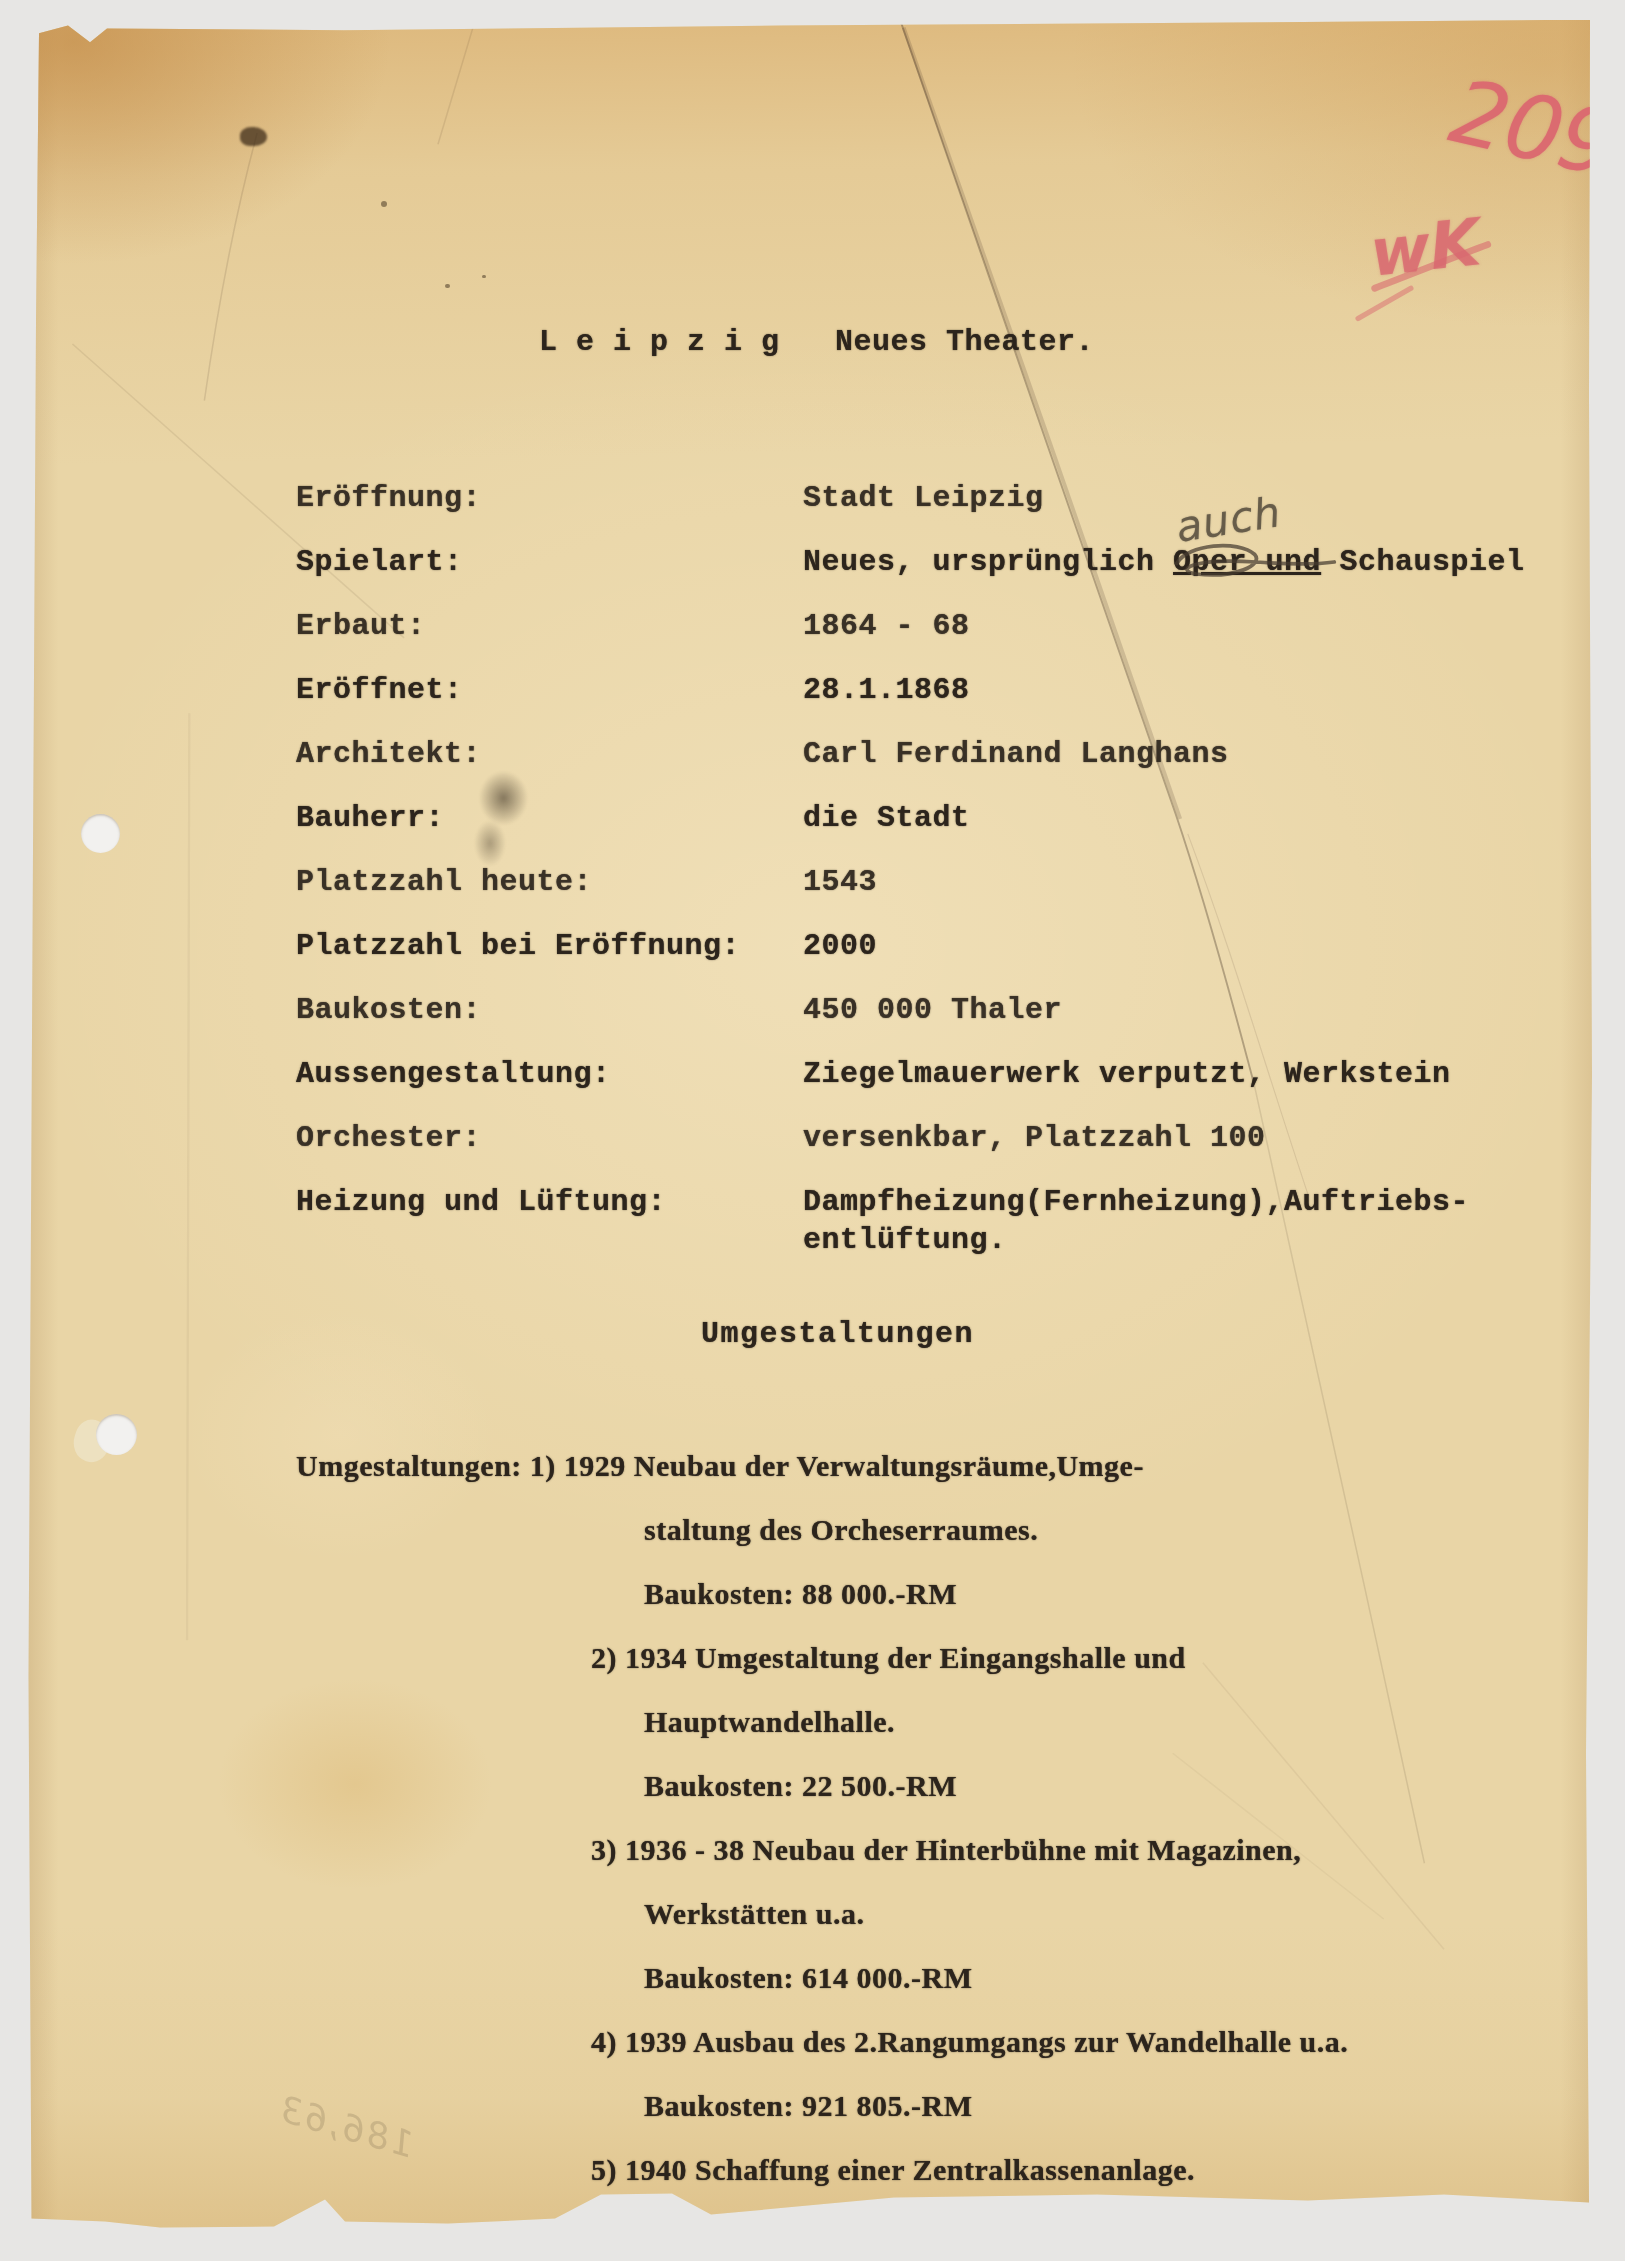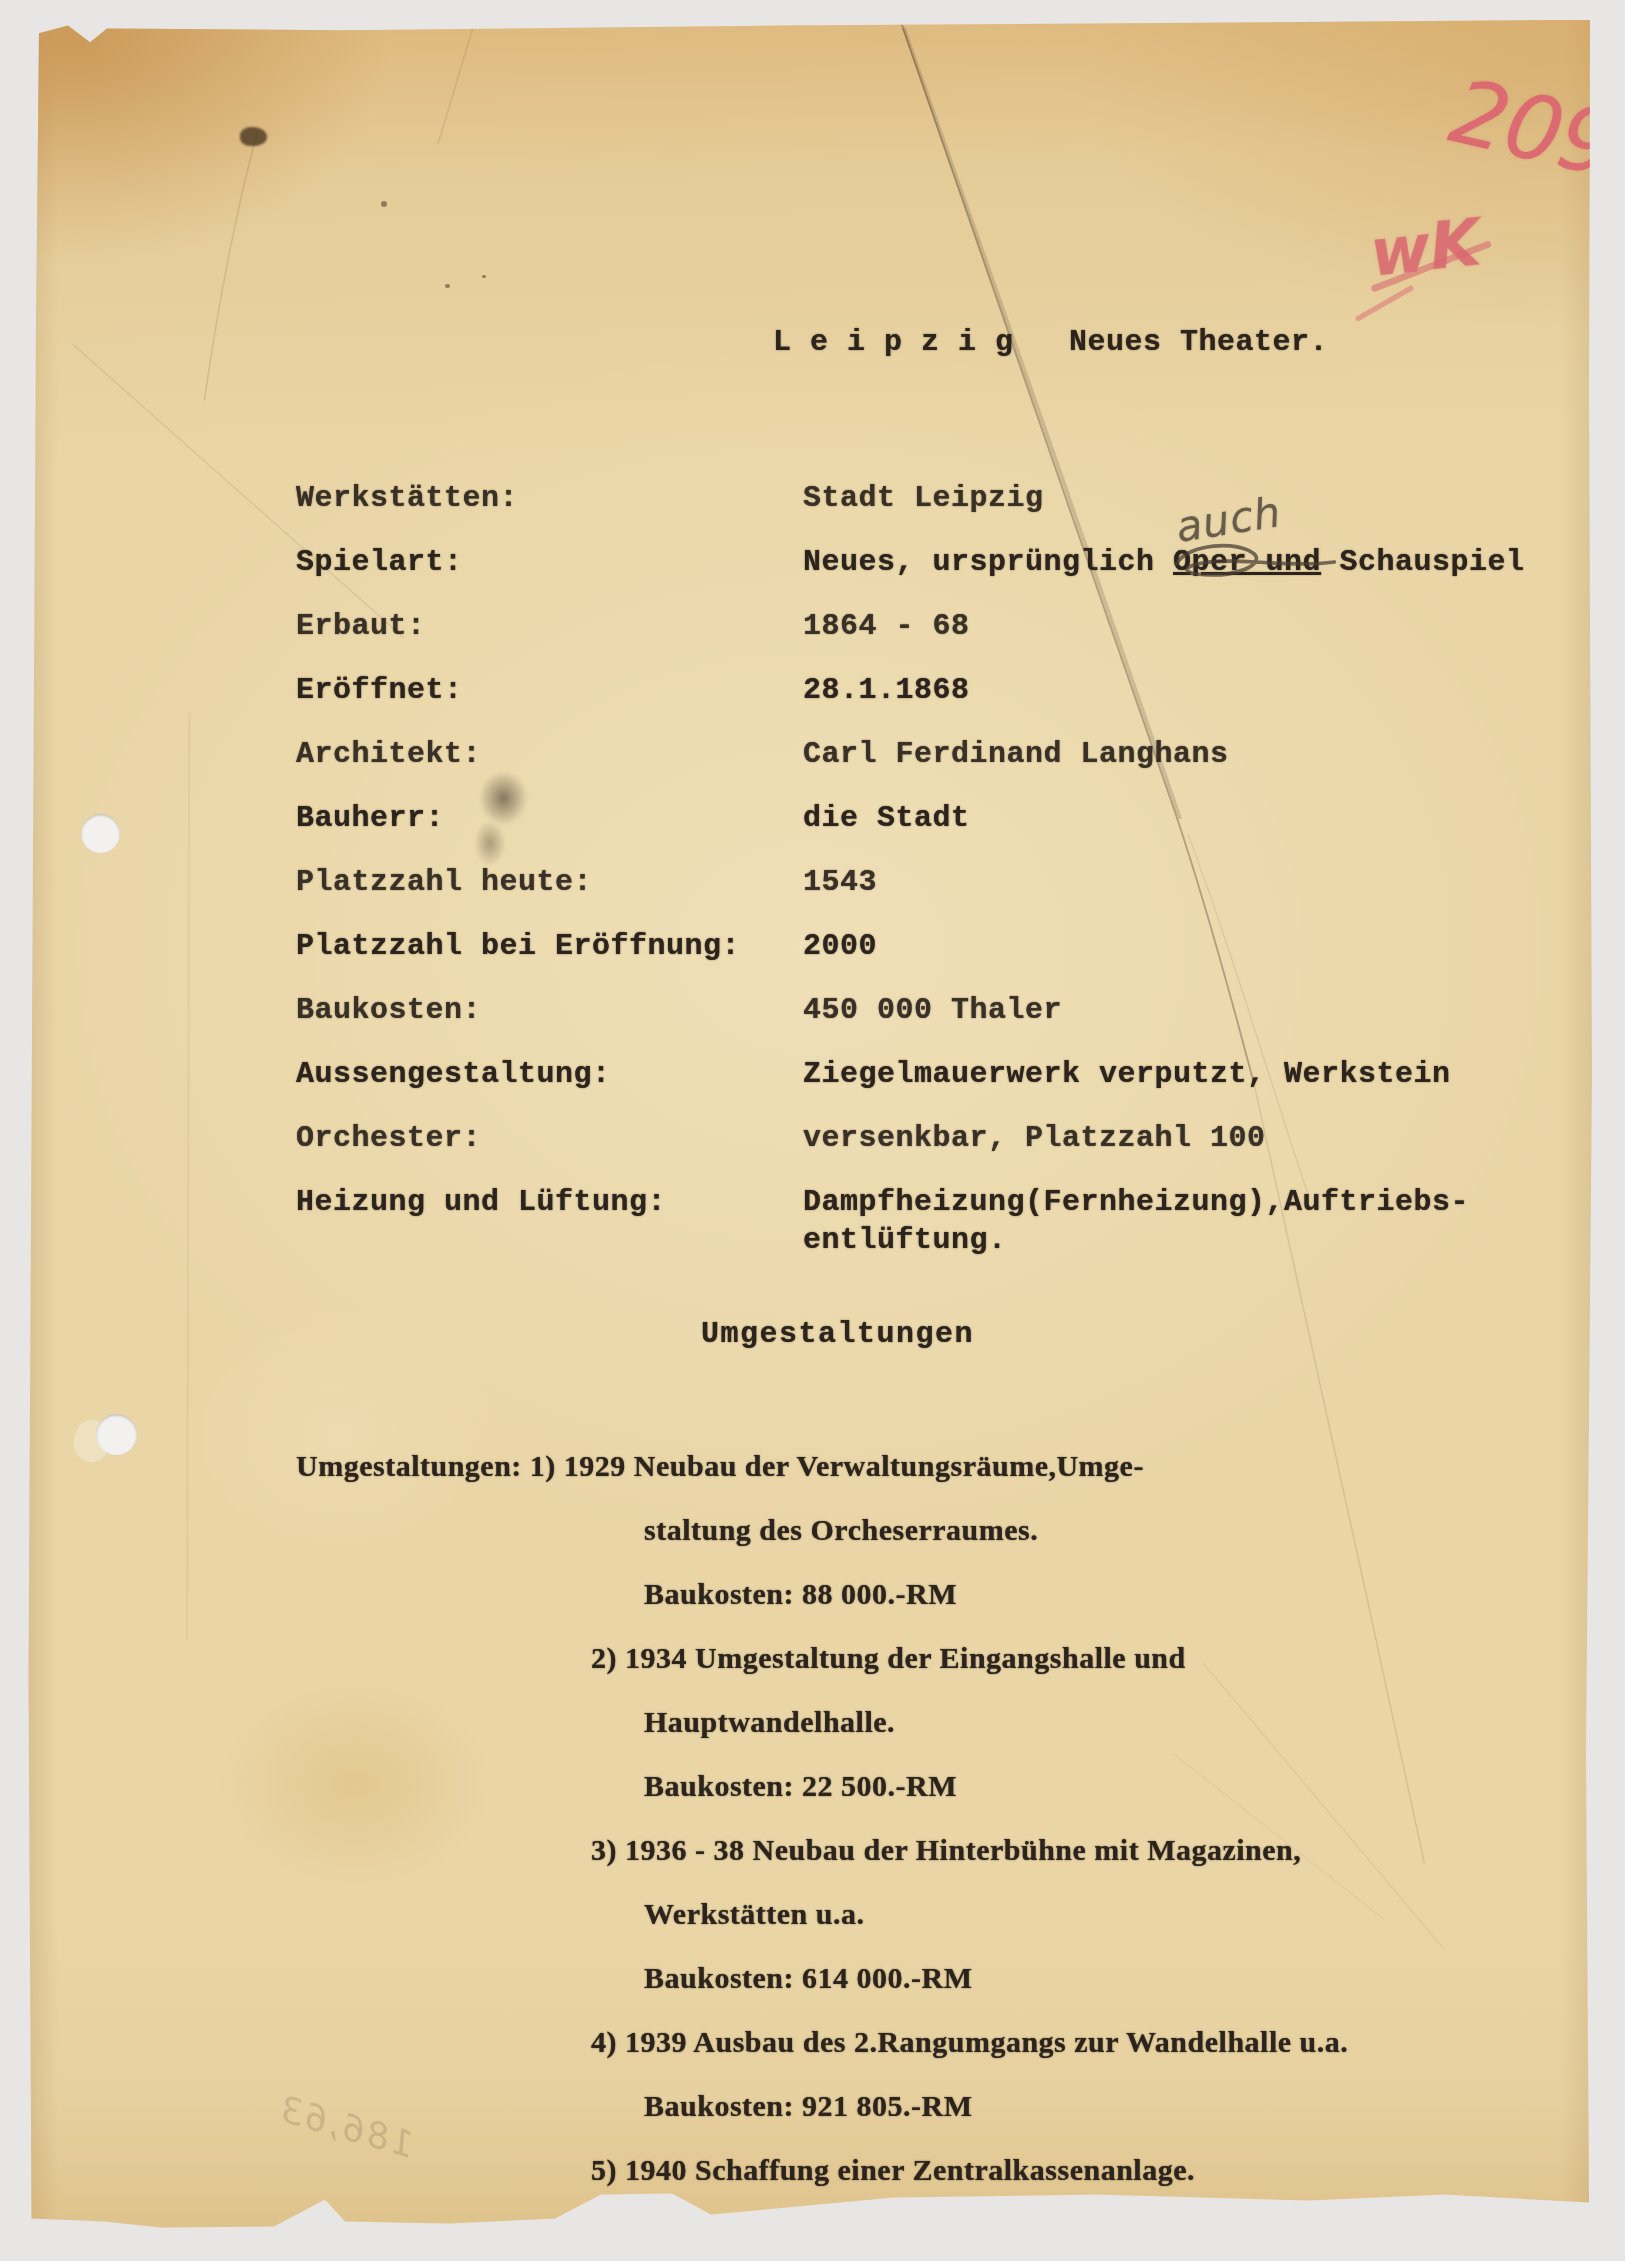--- a/index.html
+++ b/index.html
@@ -24,21 +24,21 @@
       1562px 377px,1565px 1055px,1559px 1734px,1562px 2183px,
       1417px 2175px,1281px 2181px,1070px 2175px,867px 2178px,684px 2195px,645px 2174px,574px 2175px,
       528px 2199px,421px 2204px,318px 2202px,298px 2180px,247px 2207px,133px 2208px,78px 2202px,4.5px 2199px,
       1.5px 1658px,6px 829px,9px 301px);
   }
 
   
   .doc{position:absolute;left:269px;top:235px;width:1266px;color:rgba(40,33,26,0.84);
        font-size:30px;font-weight:bold;letter-spacing:0.5px;white-space:pre;
        text-shadow:0 0 0.8px rgba(40,32,24,0.85),0 0 2.3px rgba(40,32,24,0.30);}
-  .doc-title{height:88px;padding-left:243px;line-height:38px;text-align:center;}
+  .doc-title{height:88px;padding-left:243px;line-height:38px;}
   .row{height:64px;line-height:38px;}
   .row:nth-child(odd){opacity:.93;}
   .flabel{display:inline-block;width:495px;vertical-align:top;}
   .fvalue{display:inline-block;vertical-align:top;margin-left:12px;}
   .vline2{line-height:38px;}
   .bg-heading{height:64px;line-height:38px;padding-left:405px;letter-spacing:1.5px;}
   .bg-line{height:64px;line-height:38px;font-family:Liberation Serif, serif;}
   .ind-0{padding-left:0;}
   .ind-1{padding-left:295px;}
   .ind-2{padding-left:348px;}
@@ -105,21 +105,21 @@
     <div class="speck" style="left:418px;top:264px;width:4.5px;height:4.5px;"></div>
     <div class="speck" style="left:455px;top:255px;width:3.8px;height:3.8px;"></div>
     <div class="smudge"></div>
 
     <div class="red-num">209</div>
     <div class="red-ini">wK</div>
     <div class="bleed">186,63</div>
 
     <div class="doc">
       <div class="doc-title">L e i p z i g   Neues Theater.</div>
-      <div id="fields"><div class="row"><span class="flabel">Werkstätten:</span><span class="fvalue"><span>Stadt Leipzig</span></span></div><div class="row"><span class="flabel">Spielart:</span><span class="fvalue"><span>Neues, ursprünglich </span><span class="struck-wrap"><span>Oper und</span><svg class="loop-svg" width="173" height="57" viewBox="0 0 230 76">
+      <div id="fields"><div class="row"><span class="flabel">Eröffnung:</span><span class="fvalue"><span>Stadt Leipzig</span></span></div><div class="row"><span class="flabel">Spielart:</span><span class="fvalue"><span>Neues, ursprünglich </span><span class="struck-wrap"><span>Oper und</span><svg class="loop-svg" width="173" height="57" viewBox="0 0 230 76">
                   <path d="M14,42 C28,16 96,10 118,30 C130,44 92,62 40,56 C12,52 30,34 120,40 C160,43 196,44 224,40" stroke="rgba(70,60,48,0.72)" stroke-width="5" fill="none" stroke-linecap="round"></path>
                 </svg><span class="auch">auch</span></span><span> Schauspiel</span></span></div><div class="row"><span class="flabel">Erbaut:</span><span class="fvalue"><span>1864 - 68</span></span></div><div class="row"><span class="flabel">Eröffnet:</span><span class="fvalue"><span>28.1.1868</span></span></div><div class="row"><span class="flabel">Architekt:</span><span class="fvalue"><span>Carl Ferdinand Langhans</span></span></div><div class="row"><span class="flabel">Bauherr:</span><span class="fvalue"><span>die Stadt</span></span></div><div class="row"><span class="flabel">Platzzahl heute:</span><span class="fvalue"><span>1543</span></span></div><div class="row"><span class="flabel">Platzzahl bei Eröffnung:</span><span class="fvalue"><span>2000</span></span></div><div class="row"><span class="flabel">Baukosten:</span><span class="fvalue"><span>450 000 Thaler</span></span></div><div class="row"><span class="flabel">Aussengestaltung:</span><span class="fvalue"><span>Ziegelmauerwerk verputzt, Werkstein</span></span></div><div class="row"><span class="flabel">Orchester:</span><span class="fvalue"><span>versenkbar, Platzzahl 100</span></span></div><div class="row"><span class="flabel">Heizung und Lüftung:</span><span class="fvalue"><div class="vline2">Dampfheizung(Fernheizung),Auftriebs-</div><div class="vline2">entlüftung.</div></span></div></div>
       <div class="bg-heading">Umgestaltungen</div>
       <div id="bglines"><div class="bg-line ind-0">Umgestaltungen: 1) 1929 Neubau der Verwaltungsräume,Umge-</div><div class="bg-line ind-2">staltung des Orcheserraumes.</div><div class="bg-line ind-2">Baukosten: 88 000.-RM</div><div class="bg-line ind-1">2) 1934 Umgestaltung der Eingangshalle und</div><div class="bg-line ind-2">Hauptwandelhalle.</div><div class="bg-line ind-2">Baukosten: 22 500.-RM</div><div class="bg-line ind-1">3) 1936 - 38 Neubau der Hinterbühne mit Magazinen,</div><div class="bg-line ind-2">Werkstätten u.a.</div><div class="bg-line ind-2">Baukosten: 614 000.-RM</div><div class="bg-line ind-1">4) 1939 Ausbau des 2.Rangumgangs zur Wandelhalle u.a.</div><div class="bg-line ind-2">Baukosten: 921 805.-RM</div><div class="bg-line ind-1">5) 1940 Schaffung einer Zentralkassenanlage.</div><div class="bg-line ind-2">Baukosten: 125 000.-RM</div></div>
     </div>
 
   </div>
 </div>
 
 

